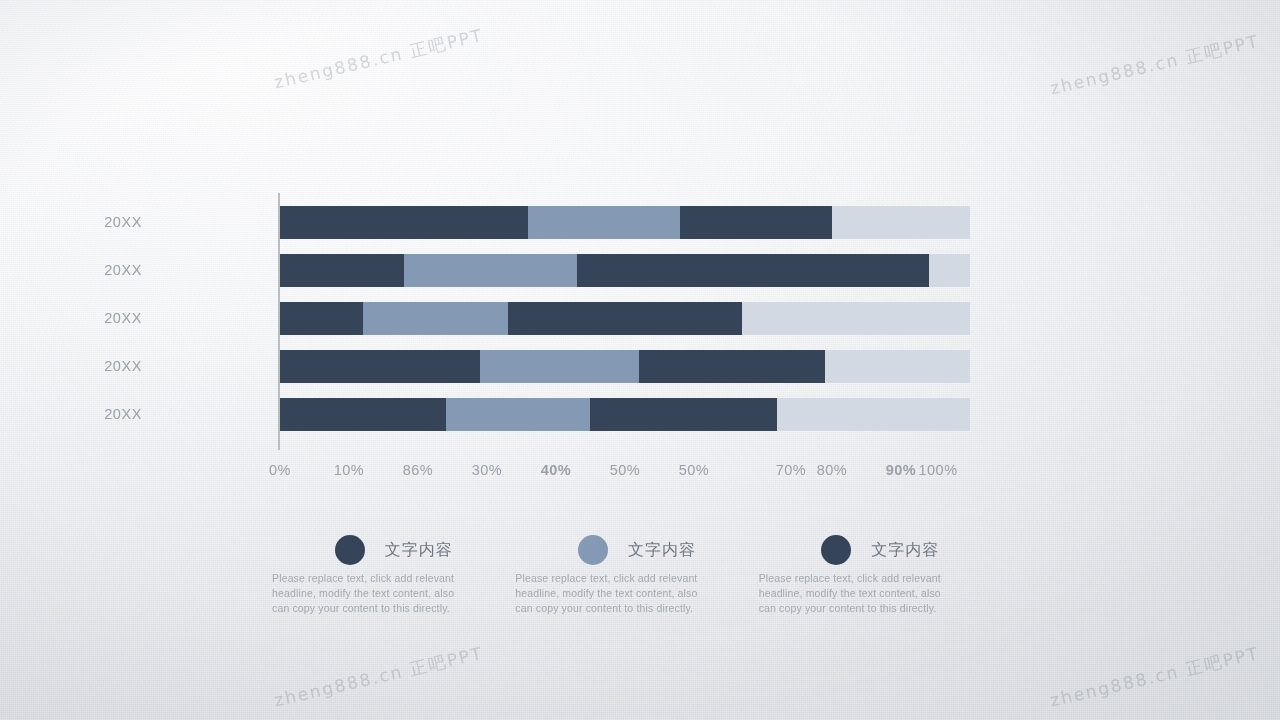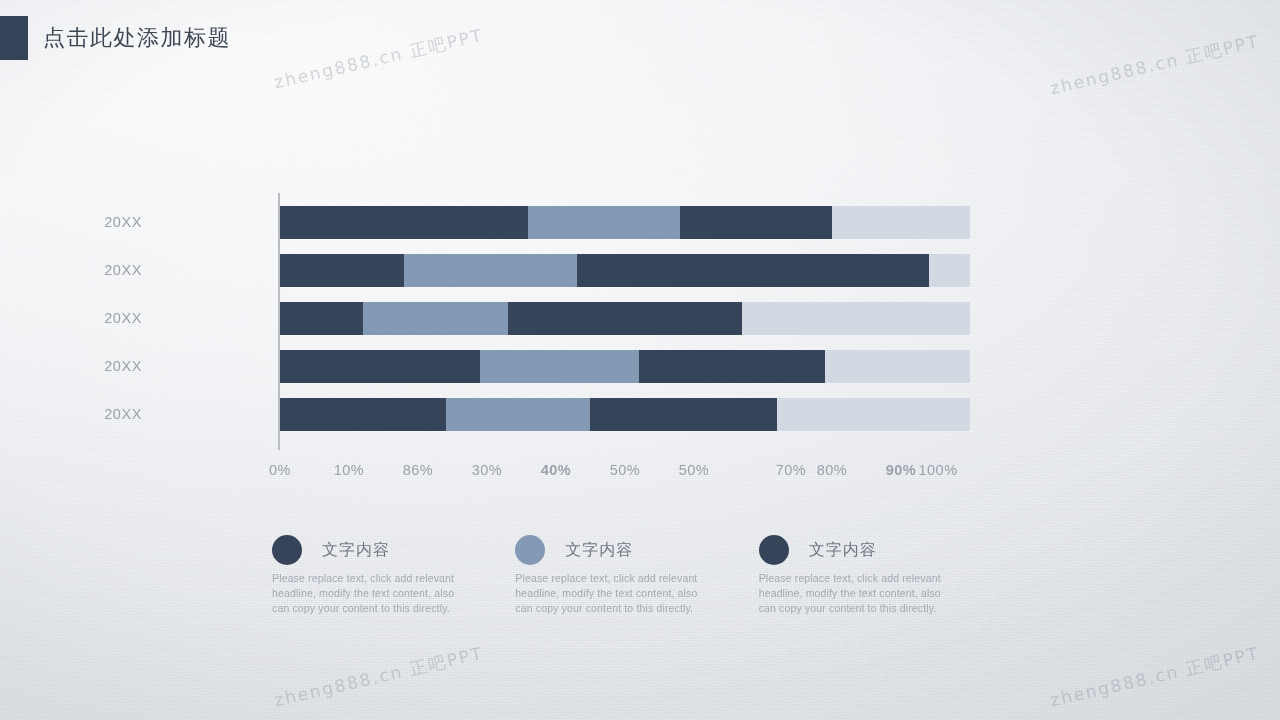--- a/index.html
+++ b/index.html
@@ -112,20 +112,21 @@
     width: 730px;
     display: flex;
   }
   .legend-item {
     width: 248px;
   }
   .legend-head {
     display: flex;
     align-items: center;
     height: 36px;
+    justify-content: center;
   }
   .legend-dot {
     width: 30px; height: 30px;
     border-radius: 50%;
     flex: 0 0 auto;
   }
   .legend-title {
     margin-left: 20px;
     font-size: 16px;
     color: #6f7782;
@@ -154,24 +155,20 @@
   }
 </style>
 </head>
 <body>
 
 <div id="slide">
 
   <div id="grain"></div>
   <div id="vignette"></div>
 
-  <div id="header">
-    <div id="title-accent"></div>
-    <div id="page-title">点击此处添加标题</div>
-  </div>
 
   <div id="chart">
     <div id="axis-line"></div>
     <div id="bars">
         <div class="bar-row" style="top: 206px;">
           <div class="seg" style="width: 248.4px; background: rgb(54, 68, 89);"></div>
           <div class="seg" style="width: 151.8px; background: rgb(131, 153, 180);"></div>
           <div class="seg" style="width: 151.8px; background: rgb(54, 68, 89);"></div>
           <div class="seg" style="width: 138px; background: rgb(211, 217, 226);"></div>
         </div>

